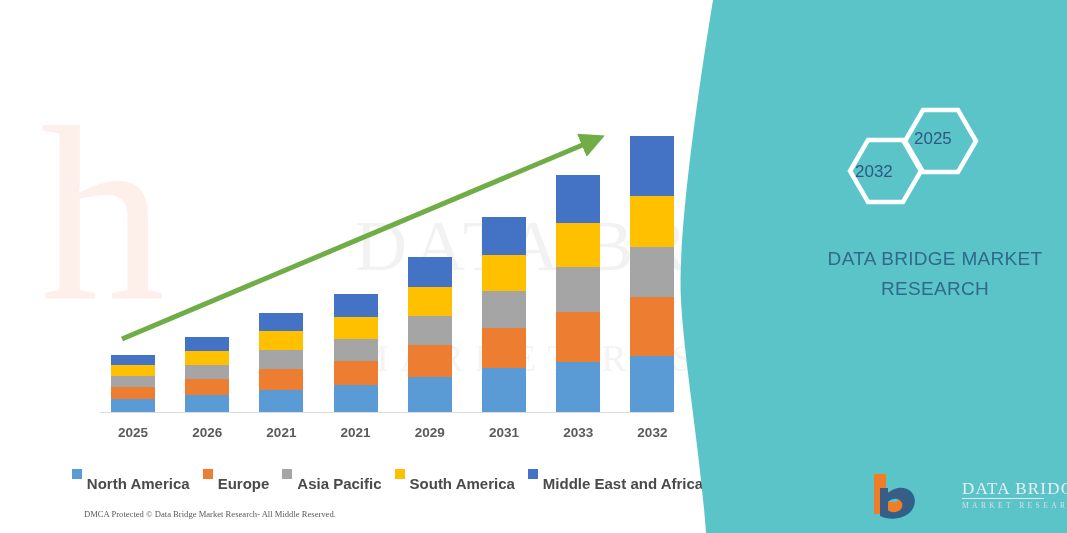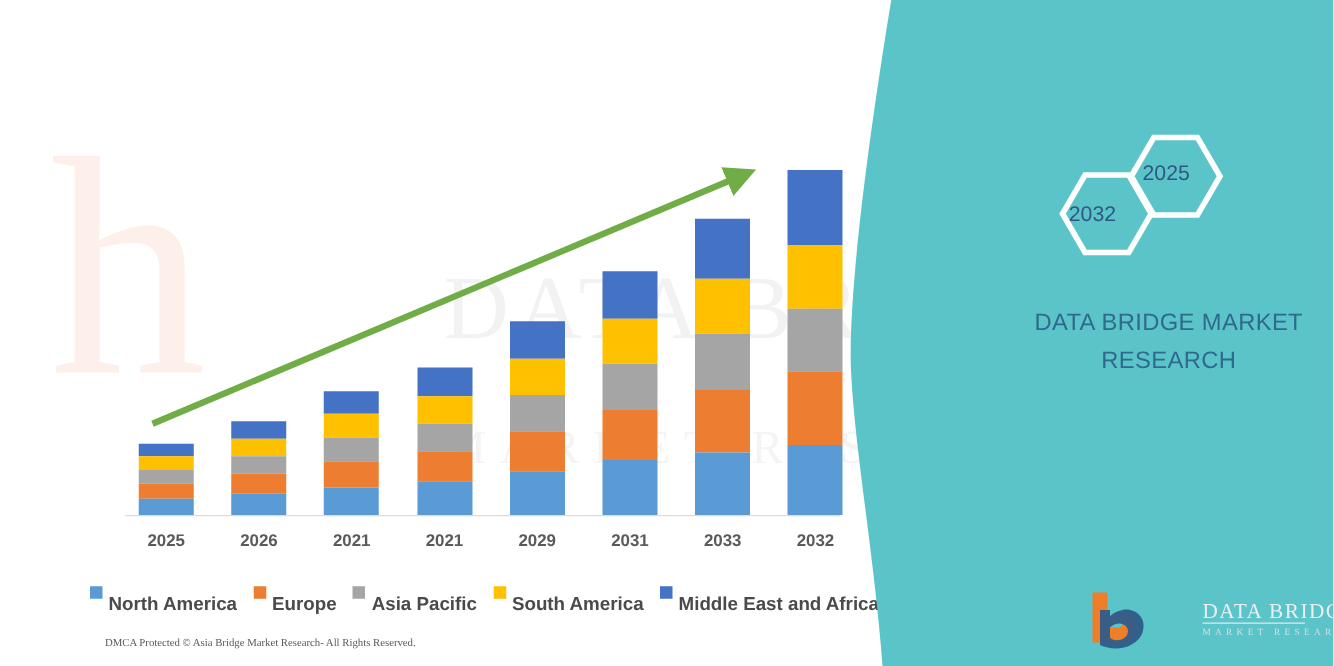--- a/index.html
+++ b/index.html
@@ -226,21 +226,21 @@
       <div class="legend-item">
         <span class="legend-swatch" style="background: rgb(255, 192, 0);"></span>
         <span class="legend-label">South America</span>
       </div>
       <div class="legend-item">
         <span class="legend-swatch" style="background: rgb(68, 114, 196);"></span>
         <span class="legend-label">Middle East and Africa</span>
       </div>
     </div>
 
-  <div class="footer-left">DMCA Protected © Asia Bridge Market Research-  All Rights Reserved.</div>
+  <div class="footer-left">DMCA Protected © Data Bridge Market Research-  All Middle Reserved.</div>
 
   <svg id="teal-panel" viewBox="0 0 1067 533">
     <path d="M713,0 C690,140 678,250 681,300 C684,360 700,450 706,533 L1067,533 L1067,0 Z" fill="#5BC4C9"></path>
   </svg>
 
 
   <svg style="position:absolute;left:820px;top:100px;width:220px;height:120px;" viewBox="0 0 220 120">
     <polygon points="103,10 138,10 156,41 138,72 103,72 85,41" fill="none" stroke="#ffffff" stroke-width="4.5"></polygon>
     <polygon points="48,40 83,40 101,71 83,102 48,102 30,71" fill="none" stroke="#ffffff" stroke-width="4.5"></polygon>
   </svg>

